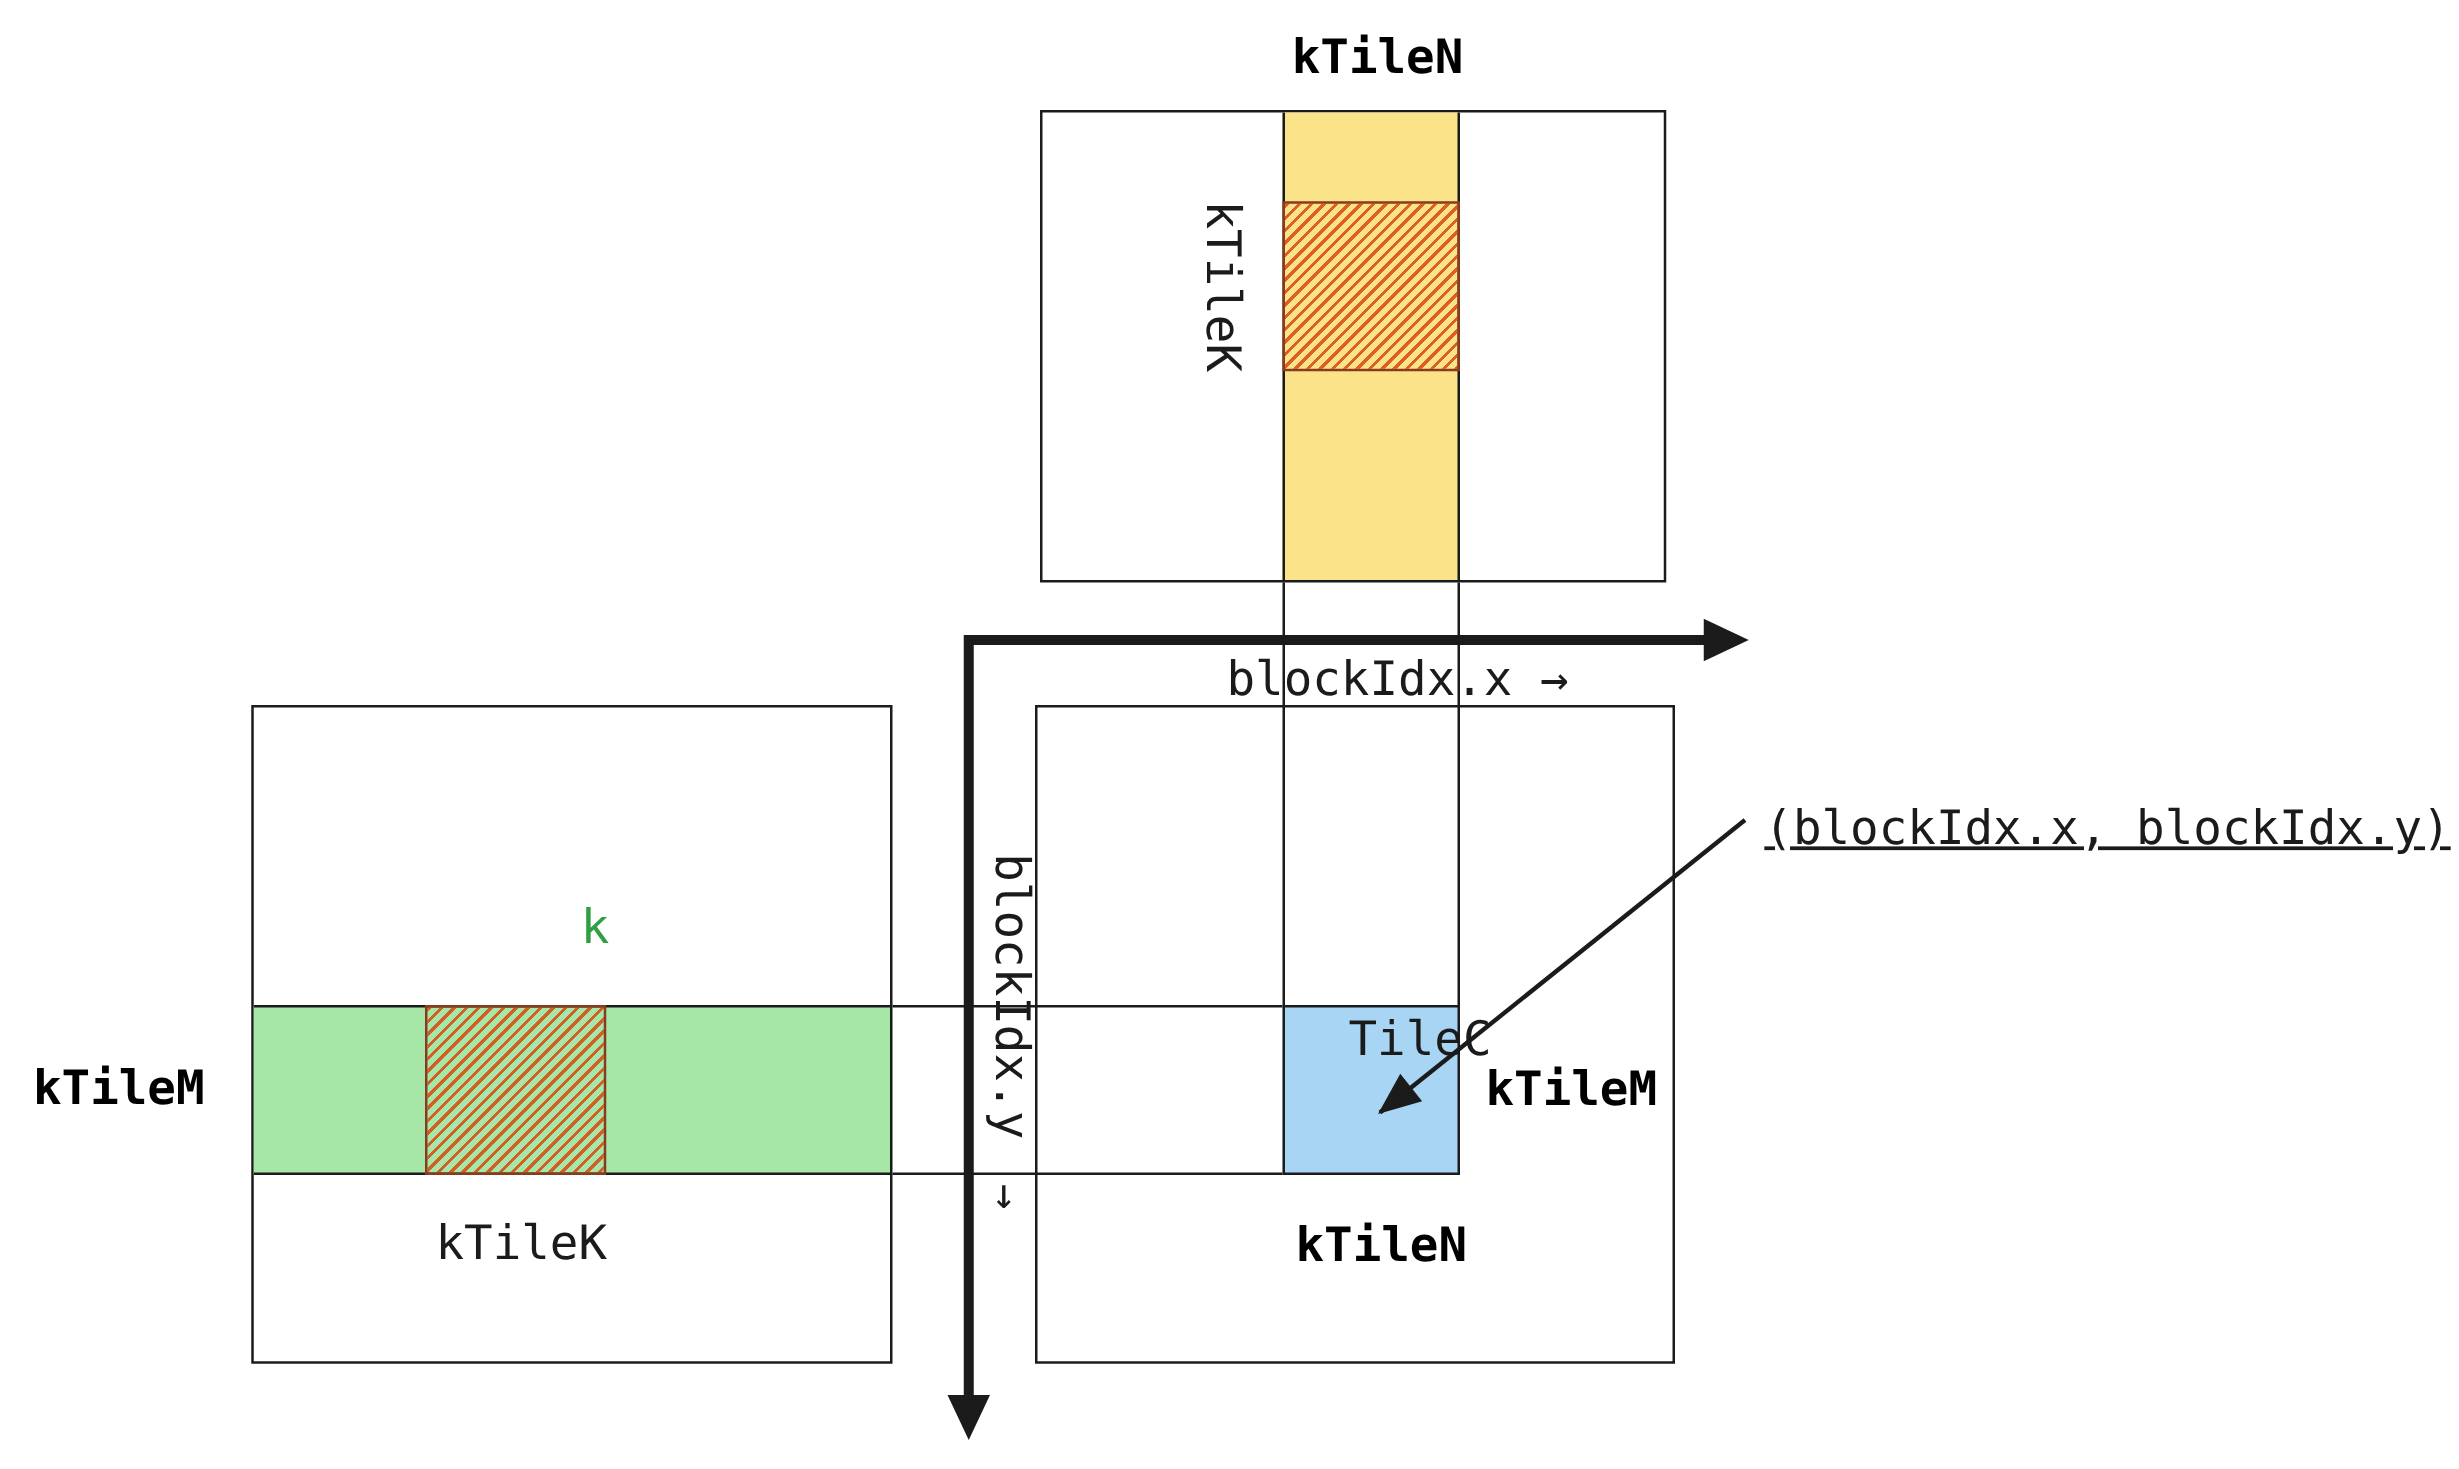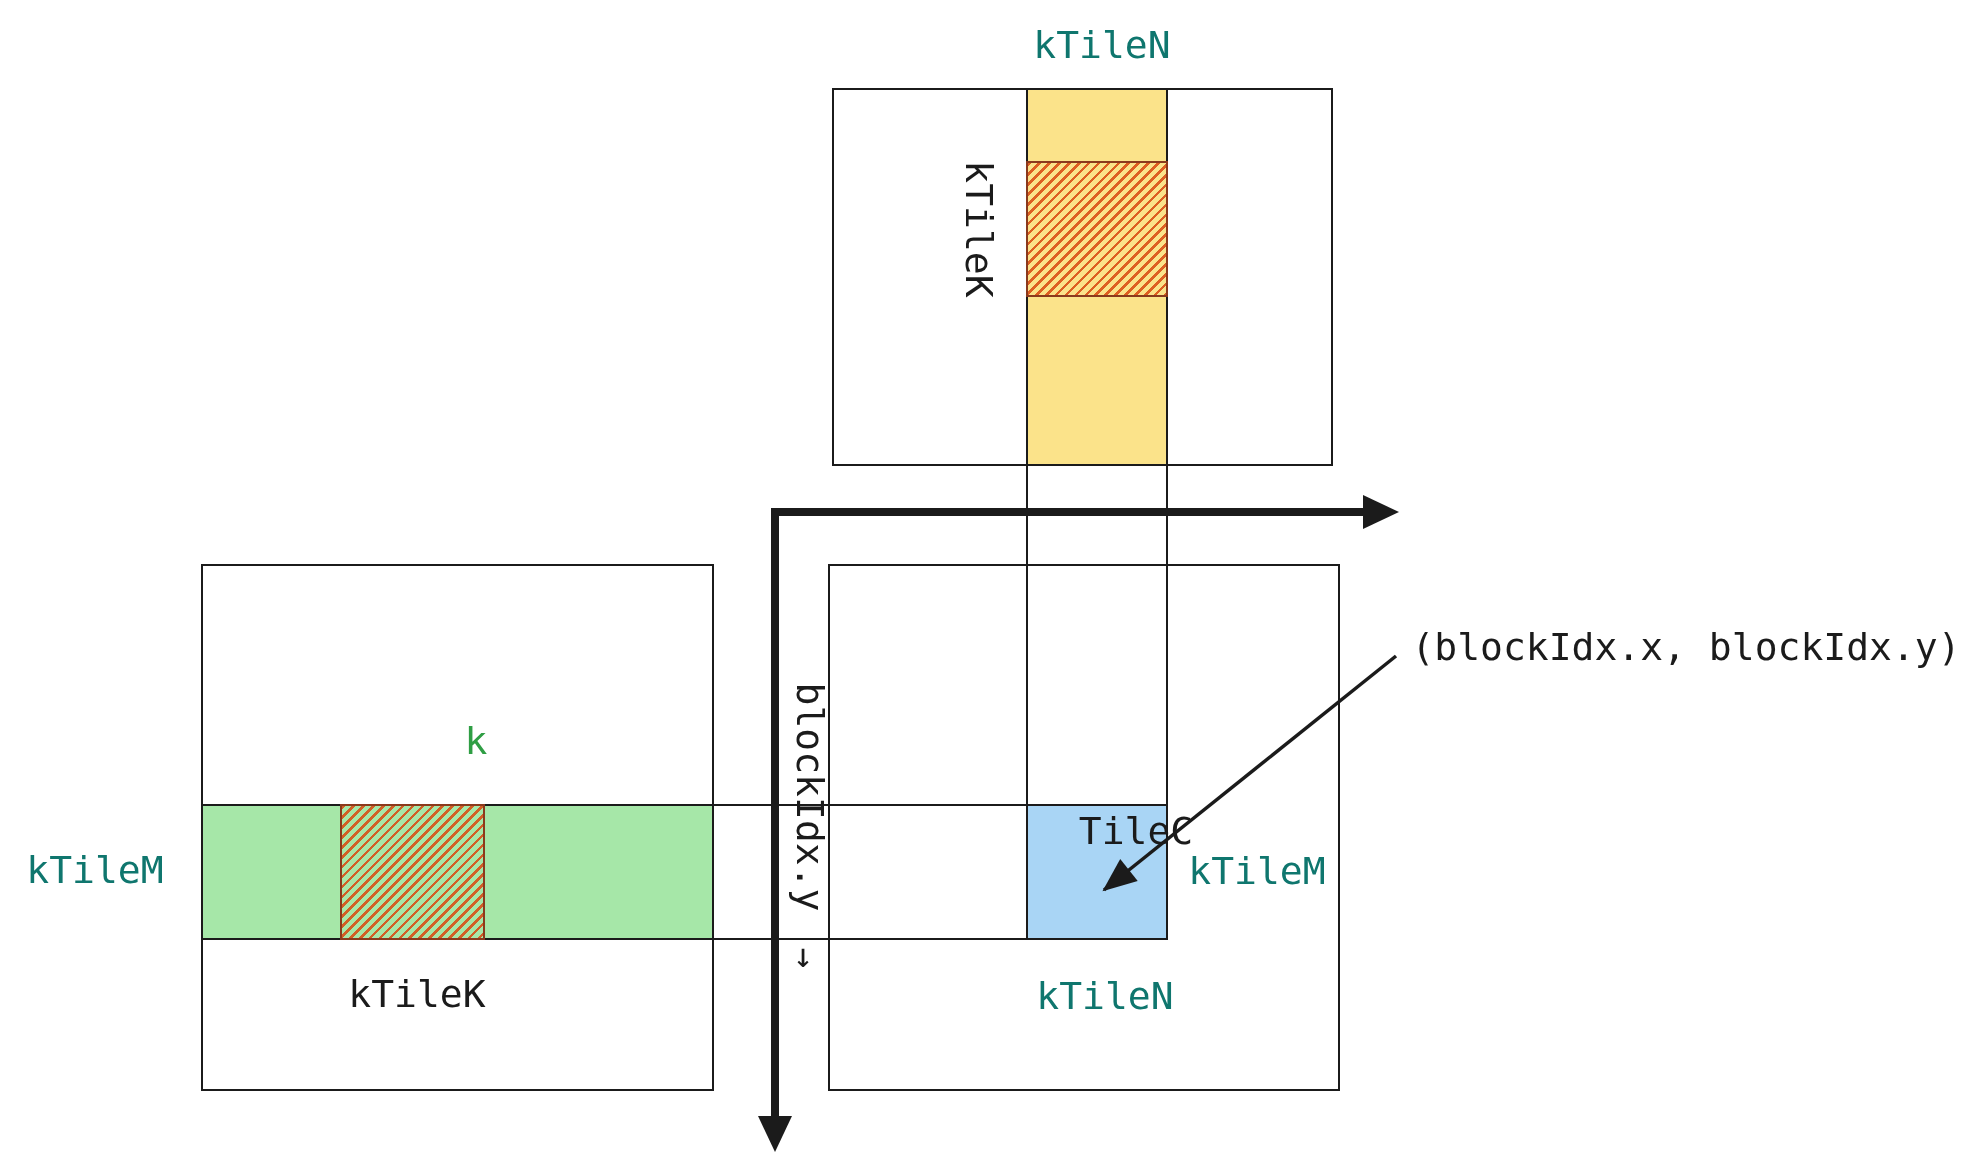--- a/index.html
+++ b/index.html
@@ -28,36 +28,36 @@
 
   .conn{position:absolute;background:#1b1b1b;}
   #connV1{left:1026px;top:466px;width:2px;height:338px;}
   #connV2{left:1166px;top:466px;width:2px;height:338px;}
   #connH1{left:714px;top:804px;width:312px;height:2px;}
   #connH2{left:714px;top:938px;width:312px;height:2px;}
 
   .label{position:absolute;font-size:38px;line-height:1.1;white-space:nowrap;
          transform:translate(-50%,-50%);}
   .label.rot{transform:translate(-50%,-50%) rotate(90deg);}
-  .blue{color:#0f766e;}
+  .blue{color:#000000;font-weight:bold;}
   .green{color:#2f9e44;}
 
   #lblKTileNTop{left:1102px;top:46px;}
   #lblKTileKB{left:978px;top:229px;}
   #lblK{left:476px;top:742px;}
   #lblKTileMA{left:95px;top:871px;}
   #lblKTileKA{left:417px;top:995px;}
   #lblTileC{left:1136px;top:832px;}
   #lblKTileMC{left:1257px;top:872px;}
   #lblKTileNC{left:1105px;top:997px;}
   #lblBlockIdxX{left:1118px;top:544px;}
   #lblBlockIdxX .arrowGap{margin-left:22px;}
   #lblBlockIdxY{left:809px;top:797px;}
   #lblDownGlyph{left:803px;top:956px;font-size:34px;}
-  #lblAnnotation{left:1686px;top:648px;}
+  #lblAnnotation{left:1686px;top:663px;text-decoration:underline;}
 
   .overlay{position:absolute;left:0;top:0;pointer-events:none;}
 </style>
 </head>
 <body>
 
 <div class="canvas">
 
   <div class="box" id="matrixB"></div>
   <div class="strip" id="stripB"></div>
@@ -79,20 +79,23 @@
   <div class="label rot" id="lblKTileKB">kTileK</div>
 
   <div class="label green" id="lblK">k</div>
   <div class="label blue" id="lblKTileMA">kTileM</div>
   <div class="label" id="lblKTileKA">kTileK</div>
 
   <div class="label" id="lblTileC">TileC</div>
   <div class="label blue" id="lblKTileMC">kTileM</div>
   <div class="label blue" id="lblKTileNC">kTileN</div>
 
+  <div class="label" id="lblBlockIdxX">
+    <span>blockIdx.x</span><span class="arrowGap">→</span>
+  </div>
   <div class="label rot" id="lblBlockIdxY">blockIdx.y</div>
   <div class="label" id="lblDownGlyph">↓</div>
 
   <div class="label" id="lblAnnotation">(blockIdx.x, blockIdx.y)</div>
 
   <svg class="overlay" width="1967" height="1175" viewBox="0 0 1967 1175">
     <defs>
       <marker id="mArrow" markerUnits="userSpaceOnUse" markerWidth="40" markerHeight="34" refX="34" refY="16" orient="auto">
         <path d="M2,2 L36,16 L2,30 Z" fill="#1b1b1b"></path>
       </marker>

